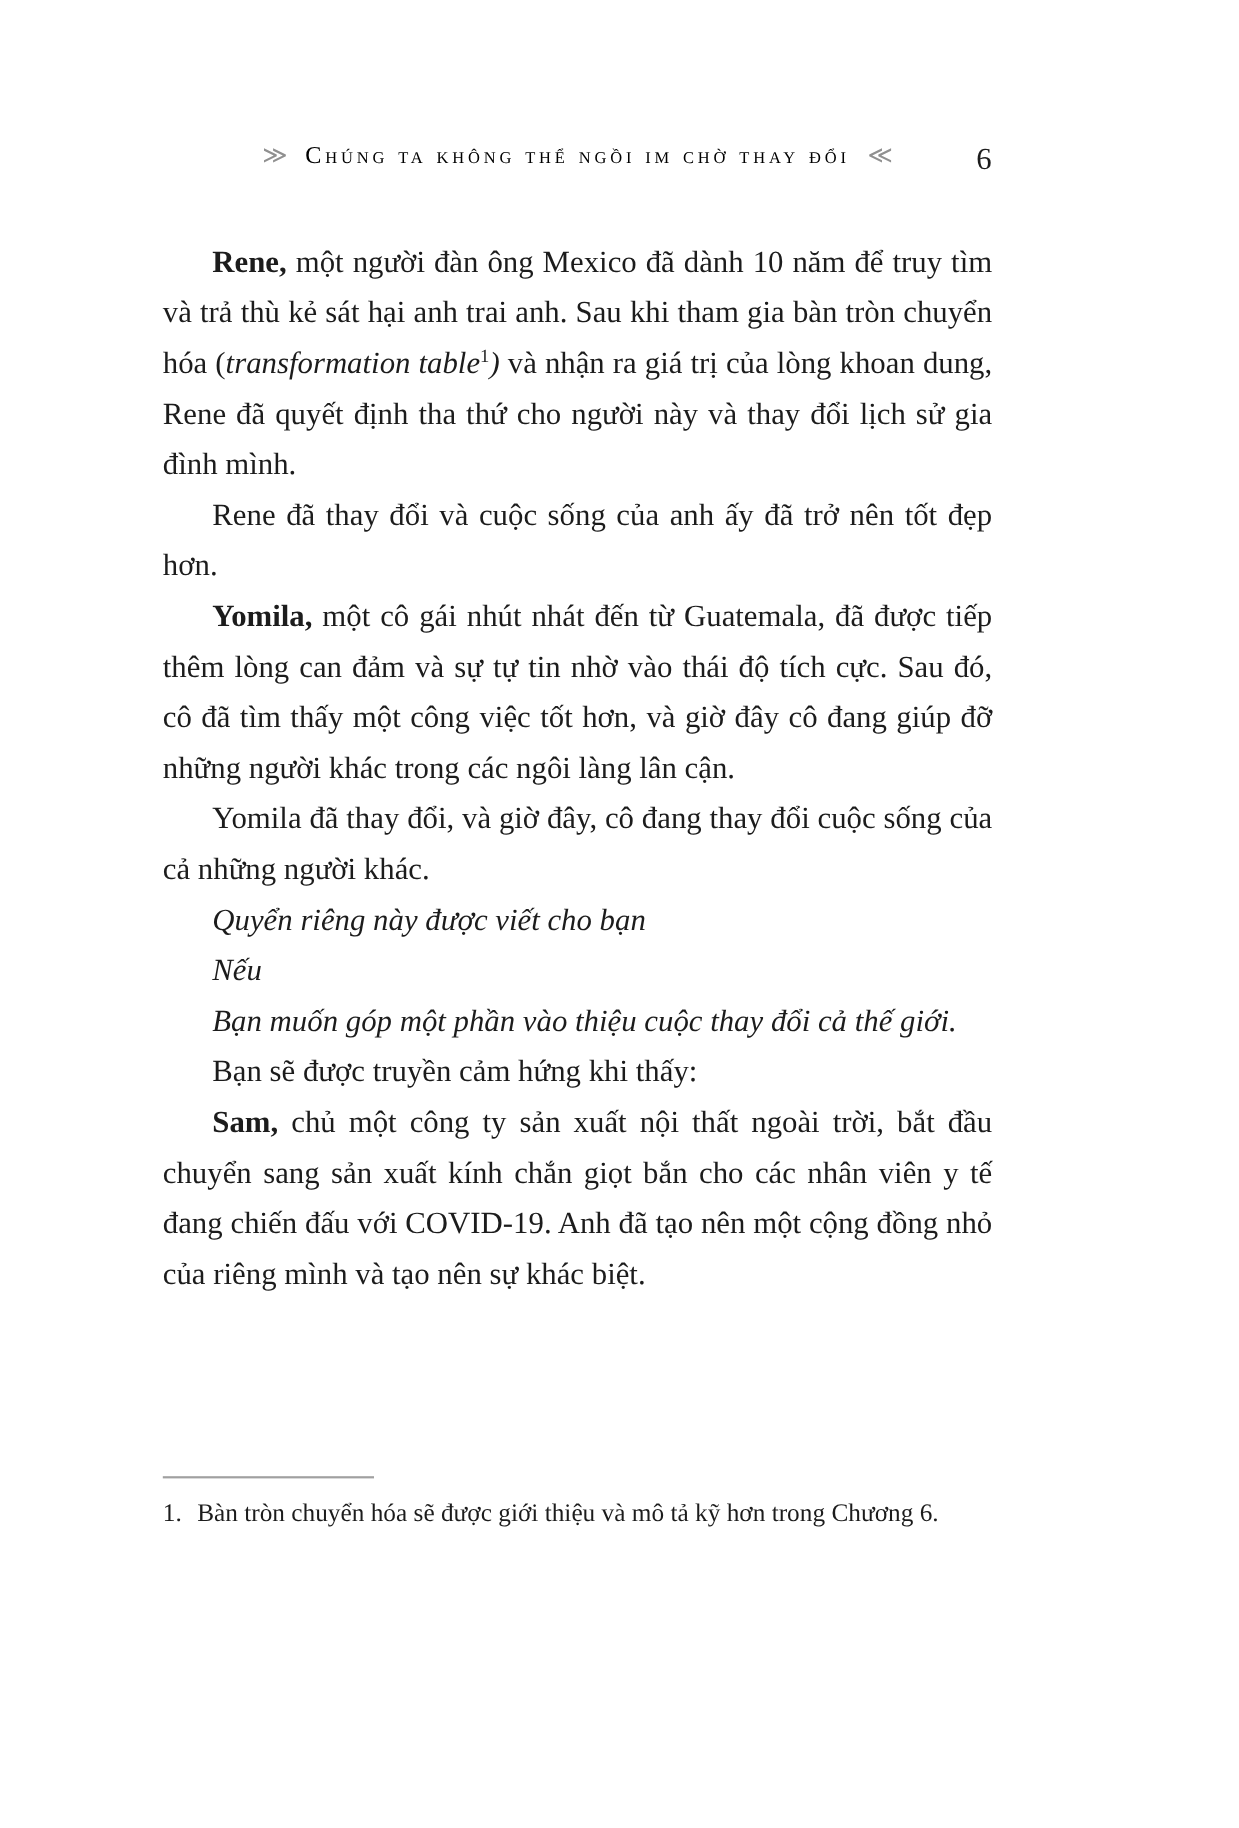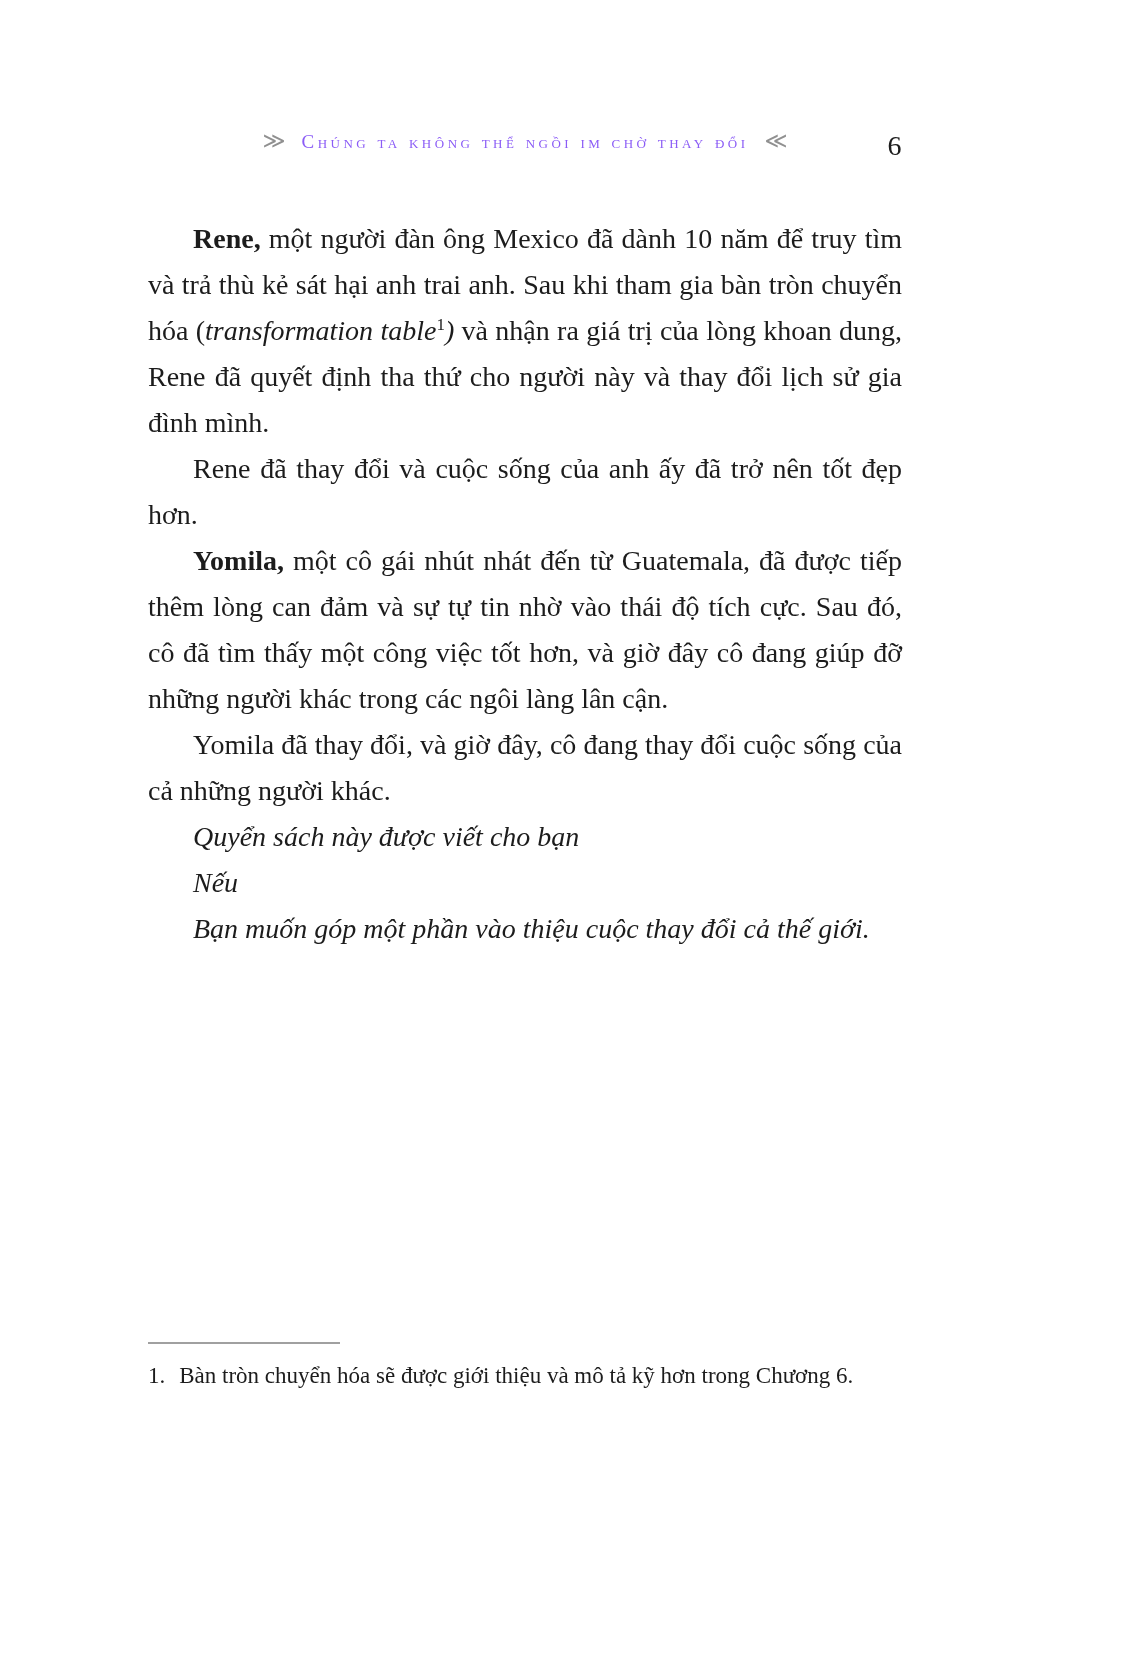--- a/index.html
+++ b/index.html
@@ -35,22 +35,22 @@
     align-items: baseline;
     gap: 16px;
   }
   .orn {
     color: #909090;
     font-size: 22px;
   }
   .head-title {
     font-variant: small-caps;
     letter-spacing: 3.5px;
-    font-size: 19px;
-    color: #8b5cf6;
+    font-size: 22px;
+    color: #000000;
   }
   .page-num {
     position: absolute;
     right: 0;
     top: 2px;
     font-size: 28px;
     color: #1c1c1c;
     letter-spacing: 0.5px;
   }
 
@@ -115,27 +115,29 @@
 
     <div class="body-text">
       <p class="par"><span class="b">Rene,</span><span> một người đàn ông Mexico đã dành 10 năm để truy tìm và trả thù kẻ sát hại anh trai anh. Sau khi tham gia bàn tròn chuyển hóa (</span><span class="i">transformation table</span><sup class="fn-ref">1</sup><span class="i">)</span><span> và nhận ra giá trị của lòng khoan dung, Rene đã quyết định tha thứ cho người này và thay đổi lịch sử gia đình mình.</span></p>
 
       <p class="par">Rene đã thay đổi và cuộc sống của anh ấy đã trở nên tốt đẹp hơn.</p>
 
       <p class="par"><span class="b">Yomila,</span><span> một cô gái nhút nhát đến từ Guatemala, đã được tiếp thêm lòng can đảm và sự tự tin nhờ vào thái độ tích cực. Sau đó, cô đã tìm thấy một công việc tốt hơn, và giờ đây cô đang giúp đỡ những người khác trong các ngôi làng lân cận.</span></p>
 
       <p class="par">Yomila đã thay đổi, và giờ đây, cô đang thay đổi cuộc sống của cả những người khác.</p>
 
-      <p class="par italic-par">Quyển sách này được viết cho bạn</p>
+      <p class="par italic-par">Quyển riêng này được viết cho bạn</p>
 
       <p class="par italic-par">Nếu</p>
 
       <p class="par italic-par">Bạn muốn góp một phần vào thiệu cuộc thay đổi cả thế giới.</p>
 
+      <p class="par">Bạn sẽ được truyền cảm hứng khi thấy:</p>
 
+      <p class="par"><span class="b">Sam,</span><span> chủ một công ty sản xuất nội thất ngoài trời, bắt đầu chuyển sang sản xuất kính chắn giọt bắn cho các nhân viên y tế đang chiến đấu với COVID-19. Anh đã tạo nên một cộng đồng nhỏ của riêng mình và tạo nên sự khác biệt.</span></p>
 
     </div>
 
   </div>
 
   <div class="footnote-area">
     <div class="fn-rule"></div>
     <p class="footnote"><span class="fn-marker">1.</span><span>Bàn tròn chuyển hóa sẽ được giới thiệu và mô tả kỹ hơn trong Chương 6.</span></p>
   </div>
 </div>

